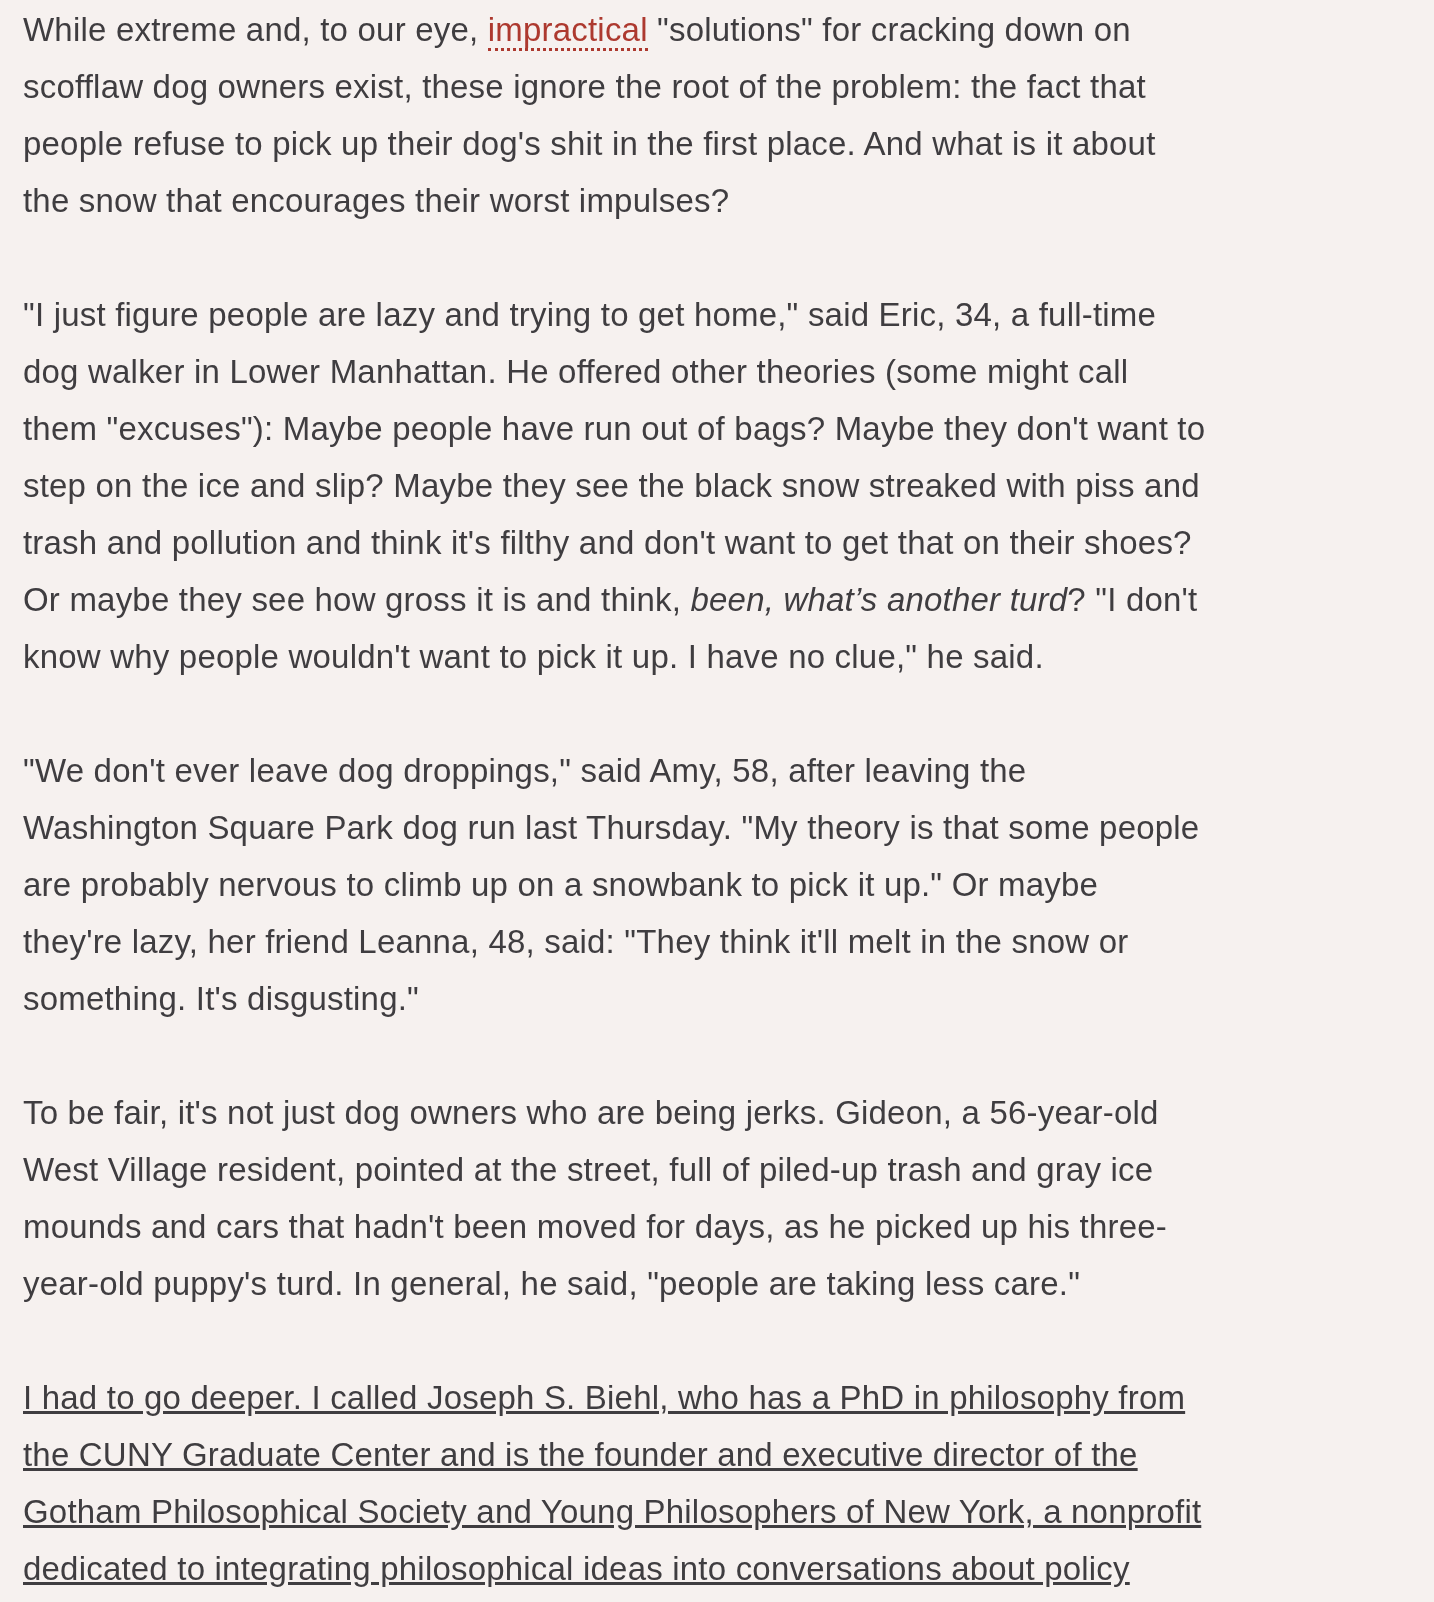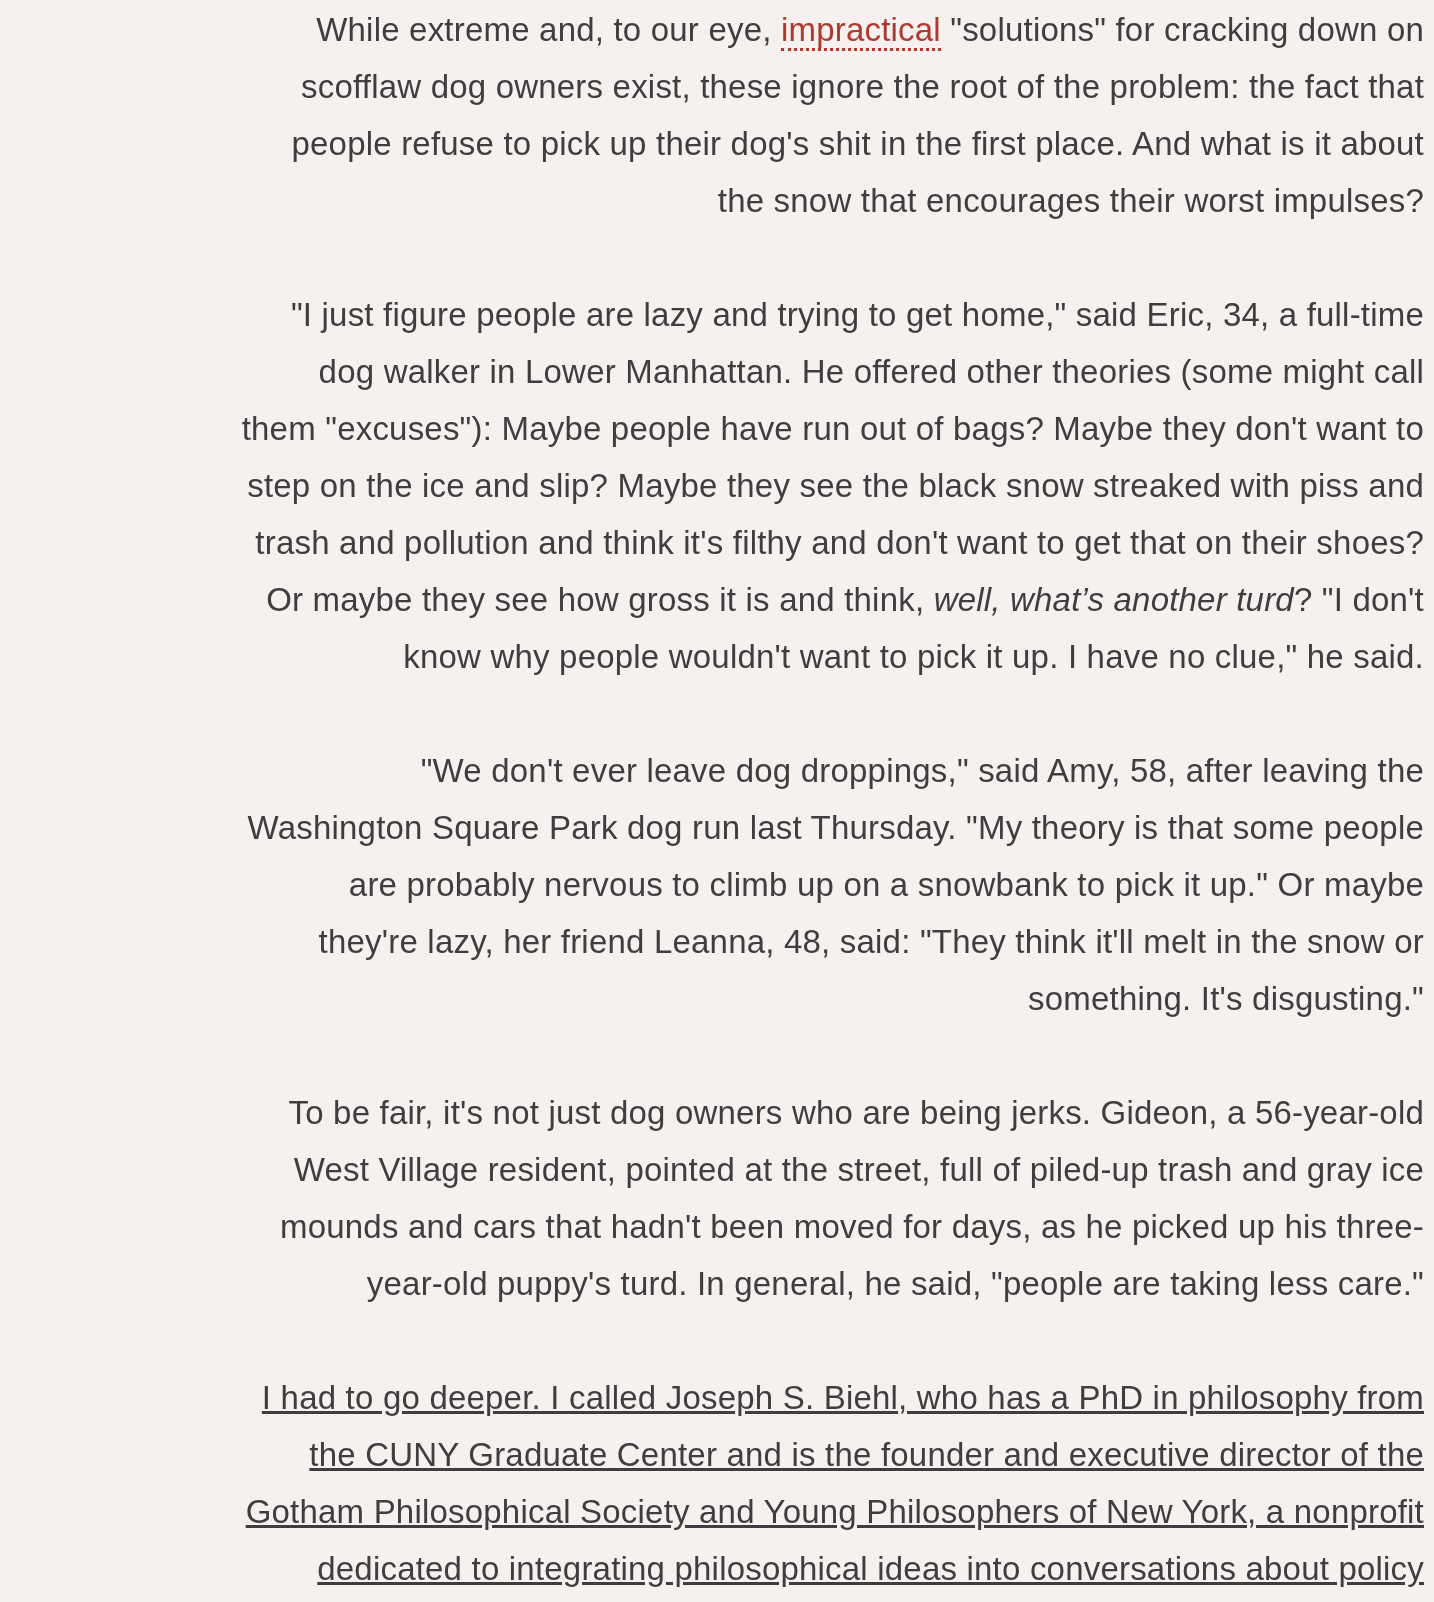--- a/index.html
+++ b/index.html
@@ -22,21 +22,20 @@
     width: 1434px;
     box-sizing: border-box;
     min-height: 1602px;
   }
   main {
     max-width: 1401px;
   }
   p.para {
     margin: 0 0 57px 0;
     white-space: pre-line;
-    text-align: right;
   }
   p.para:last-child {
     margin-bottom: 0;
     text-decoration: underline;
   }
   a.inline-link {
     color: var(--link);
     text-decoration: none;
     border-bottom: 3px dotted var(--link);
     padding-bottom: 0px;
@@ -54,21 +53,21 @@
   <p class="para"><span>While extreme and, to our eye, </span><a class="inline-link">impractical</a><span> "solutions" for cracking down on
 scofflaw dog owners exist, these ignore the root of the problem: the fact that
 people refuse to pick up their dog's shit in the first place. And what is it about
 the snow that encourages their worst impulses?</span></p>
 
   <p class="para"><span>"I just figure people are lazy and trying to get home," said Eric, 34, a full-time
 dog walker in Lower Manhattan. He offered other theories (some might call
 them "excuses"): Maybe people have run out of bags? Maybe they don't want to
 step on the ice and slip? Maybe they see the black snow streaked with piss and
 trash and pollution and think it's filthy and don't want to get that on their shoes?
-Or maybe they see how gross it is and think, </span><em class="inline-italic">well, what’s another turd</em><span>? "I don't
+Or maybe they see how gross it is and think, </span><em class="inline-italic">been, what’s another turd</em><span>? "I don't
 know why people wouldn't want to pick it up. I have no clue," he said.</span></p>
 
   <p class="para"><span>"We don't ever leave dog droppings," said Amy, 58, after leaving the
 Washington Square Park dog run last Thursday. "My theory is that some people
 are probably nervous to climb up on a snowbank to pick it up." Or maybe
 they're lazy, her friend Leanna, 48, said: "They think it'll melt in the snow or
 something. It's disgusting."</span></p>
 
   <p class="para"><span>To be fair, it's not just dog owners who are being jerks. Gideon, a 56-year-old
 West Village resident, pointed at the street, full of piled-up trash and gray ice

